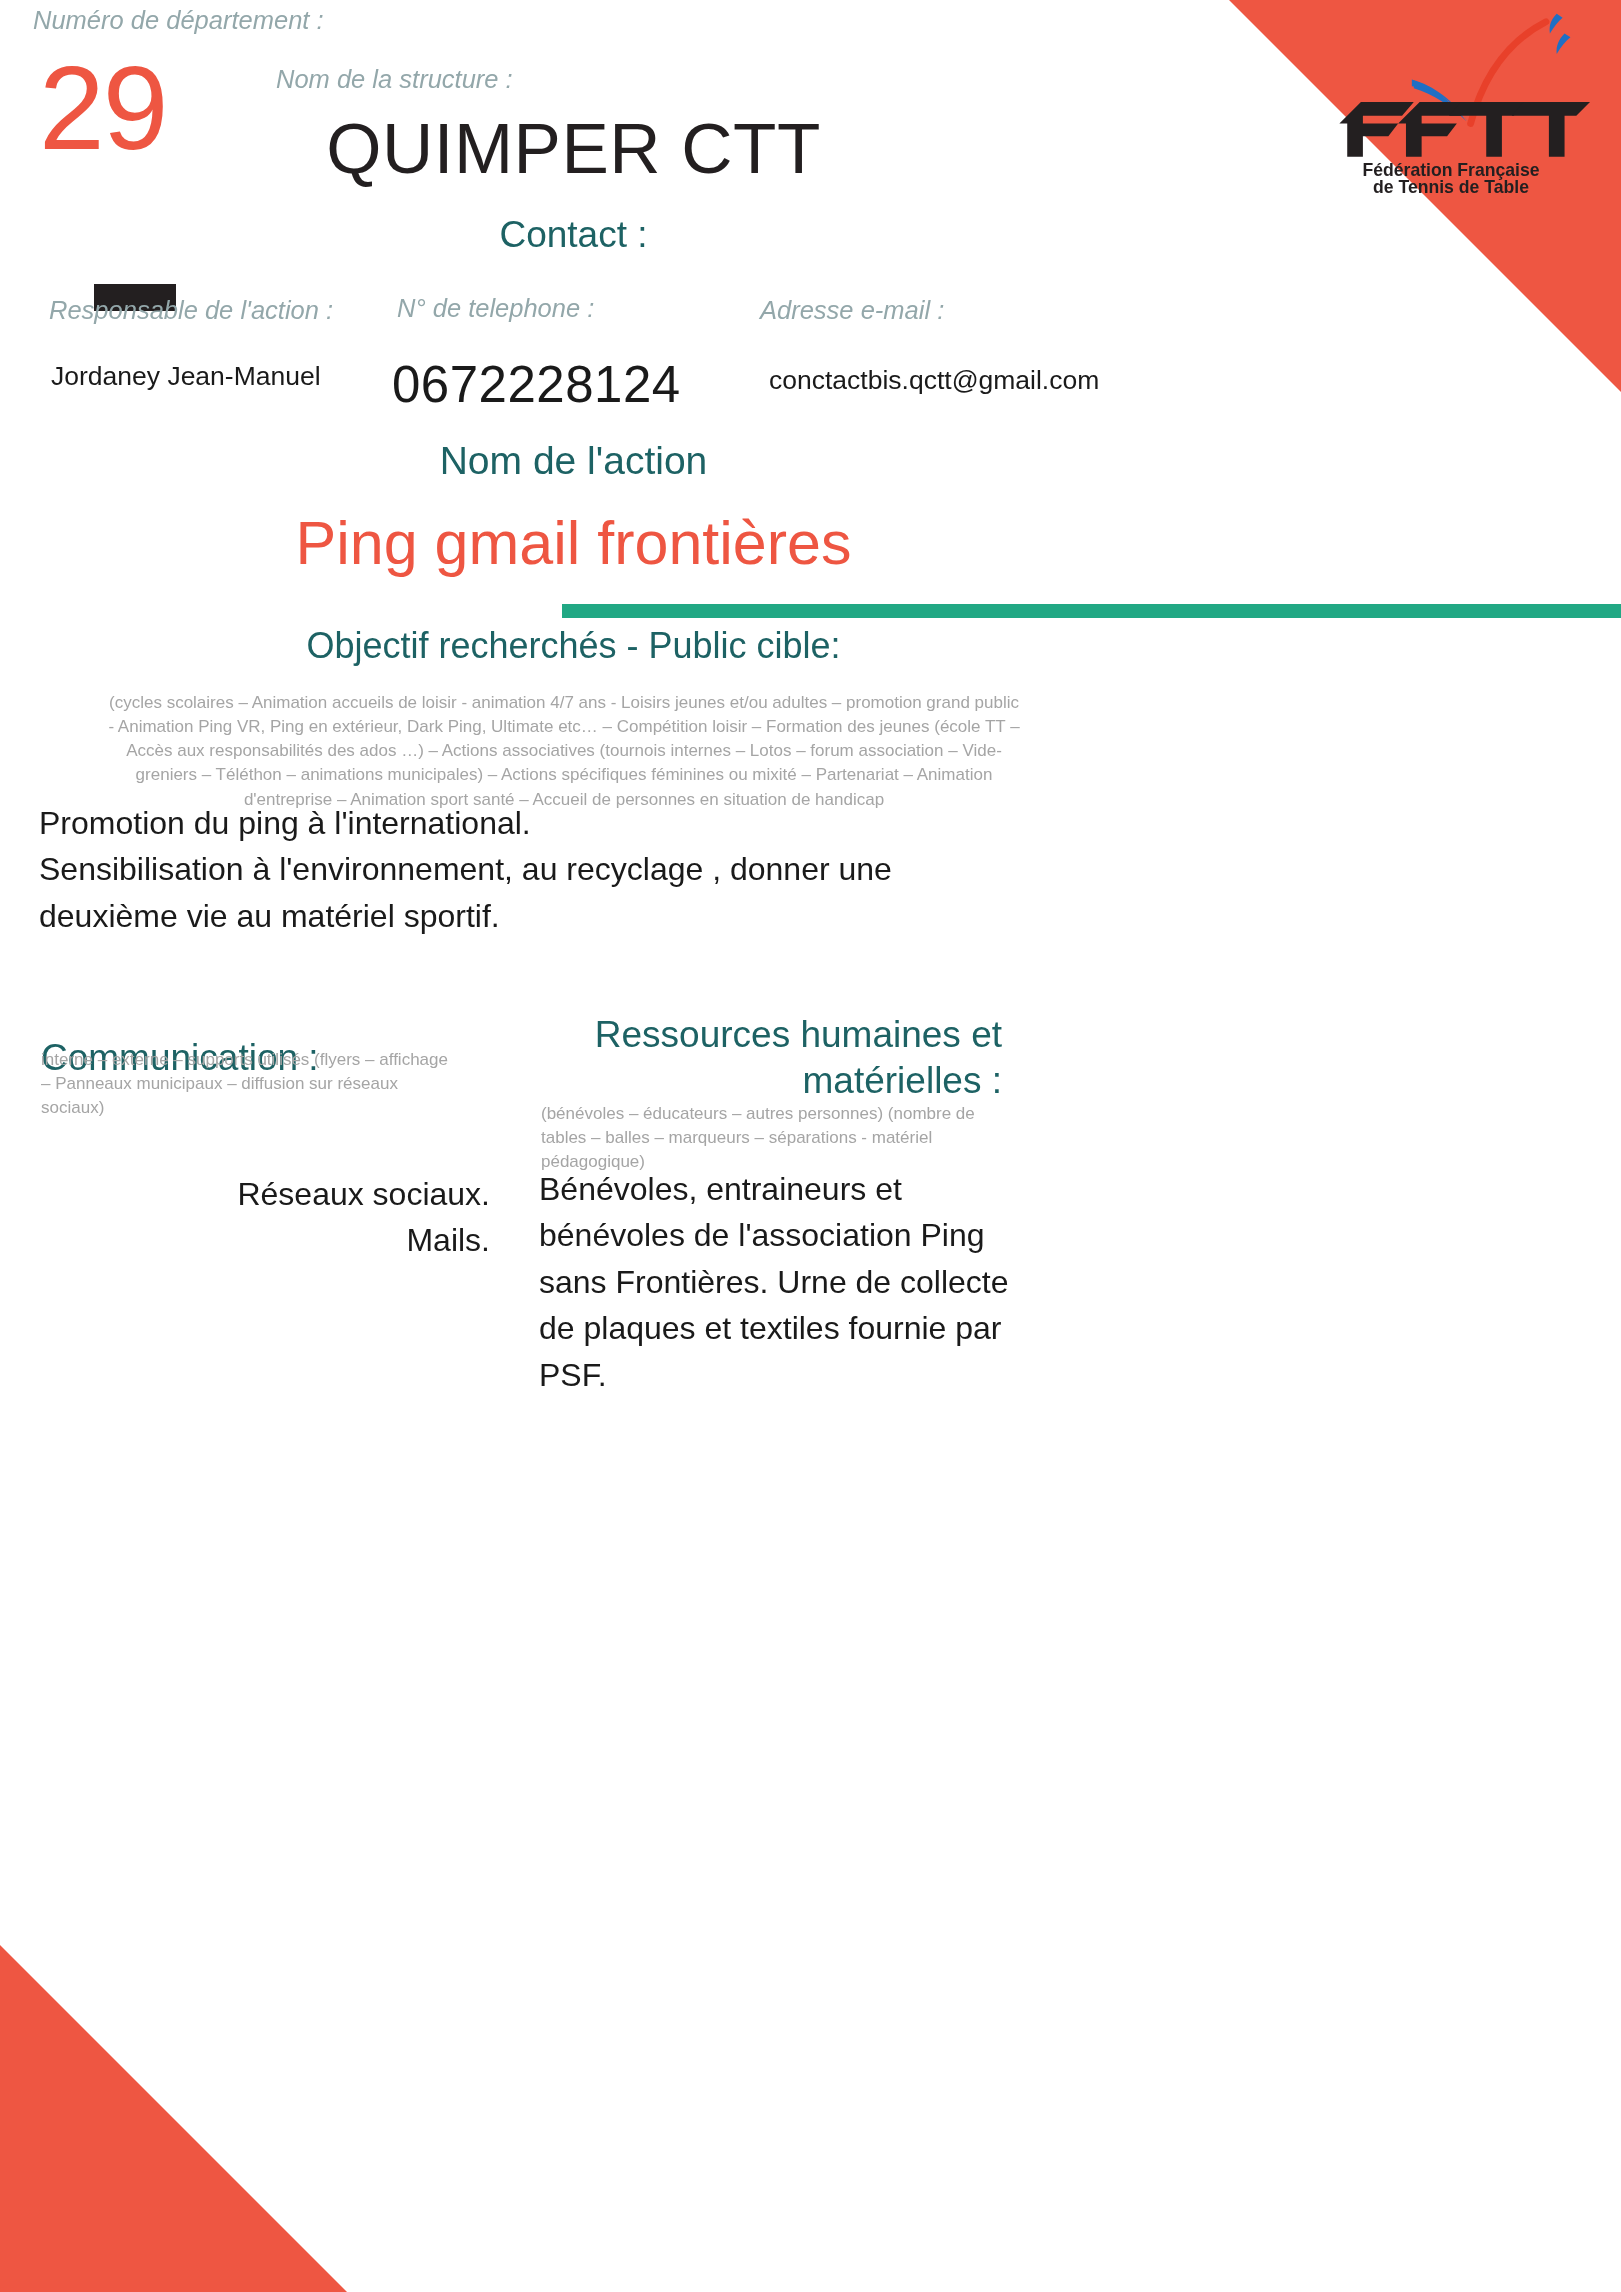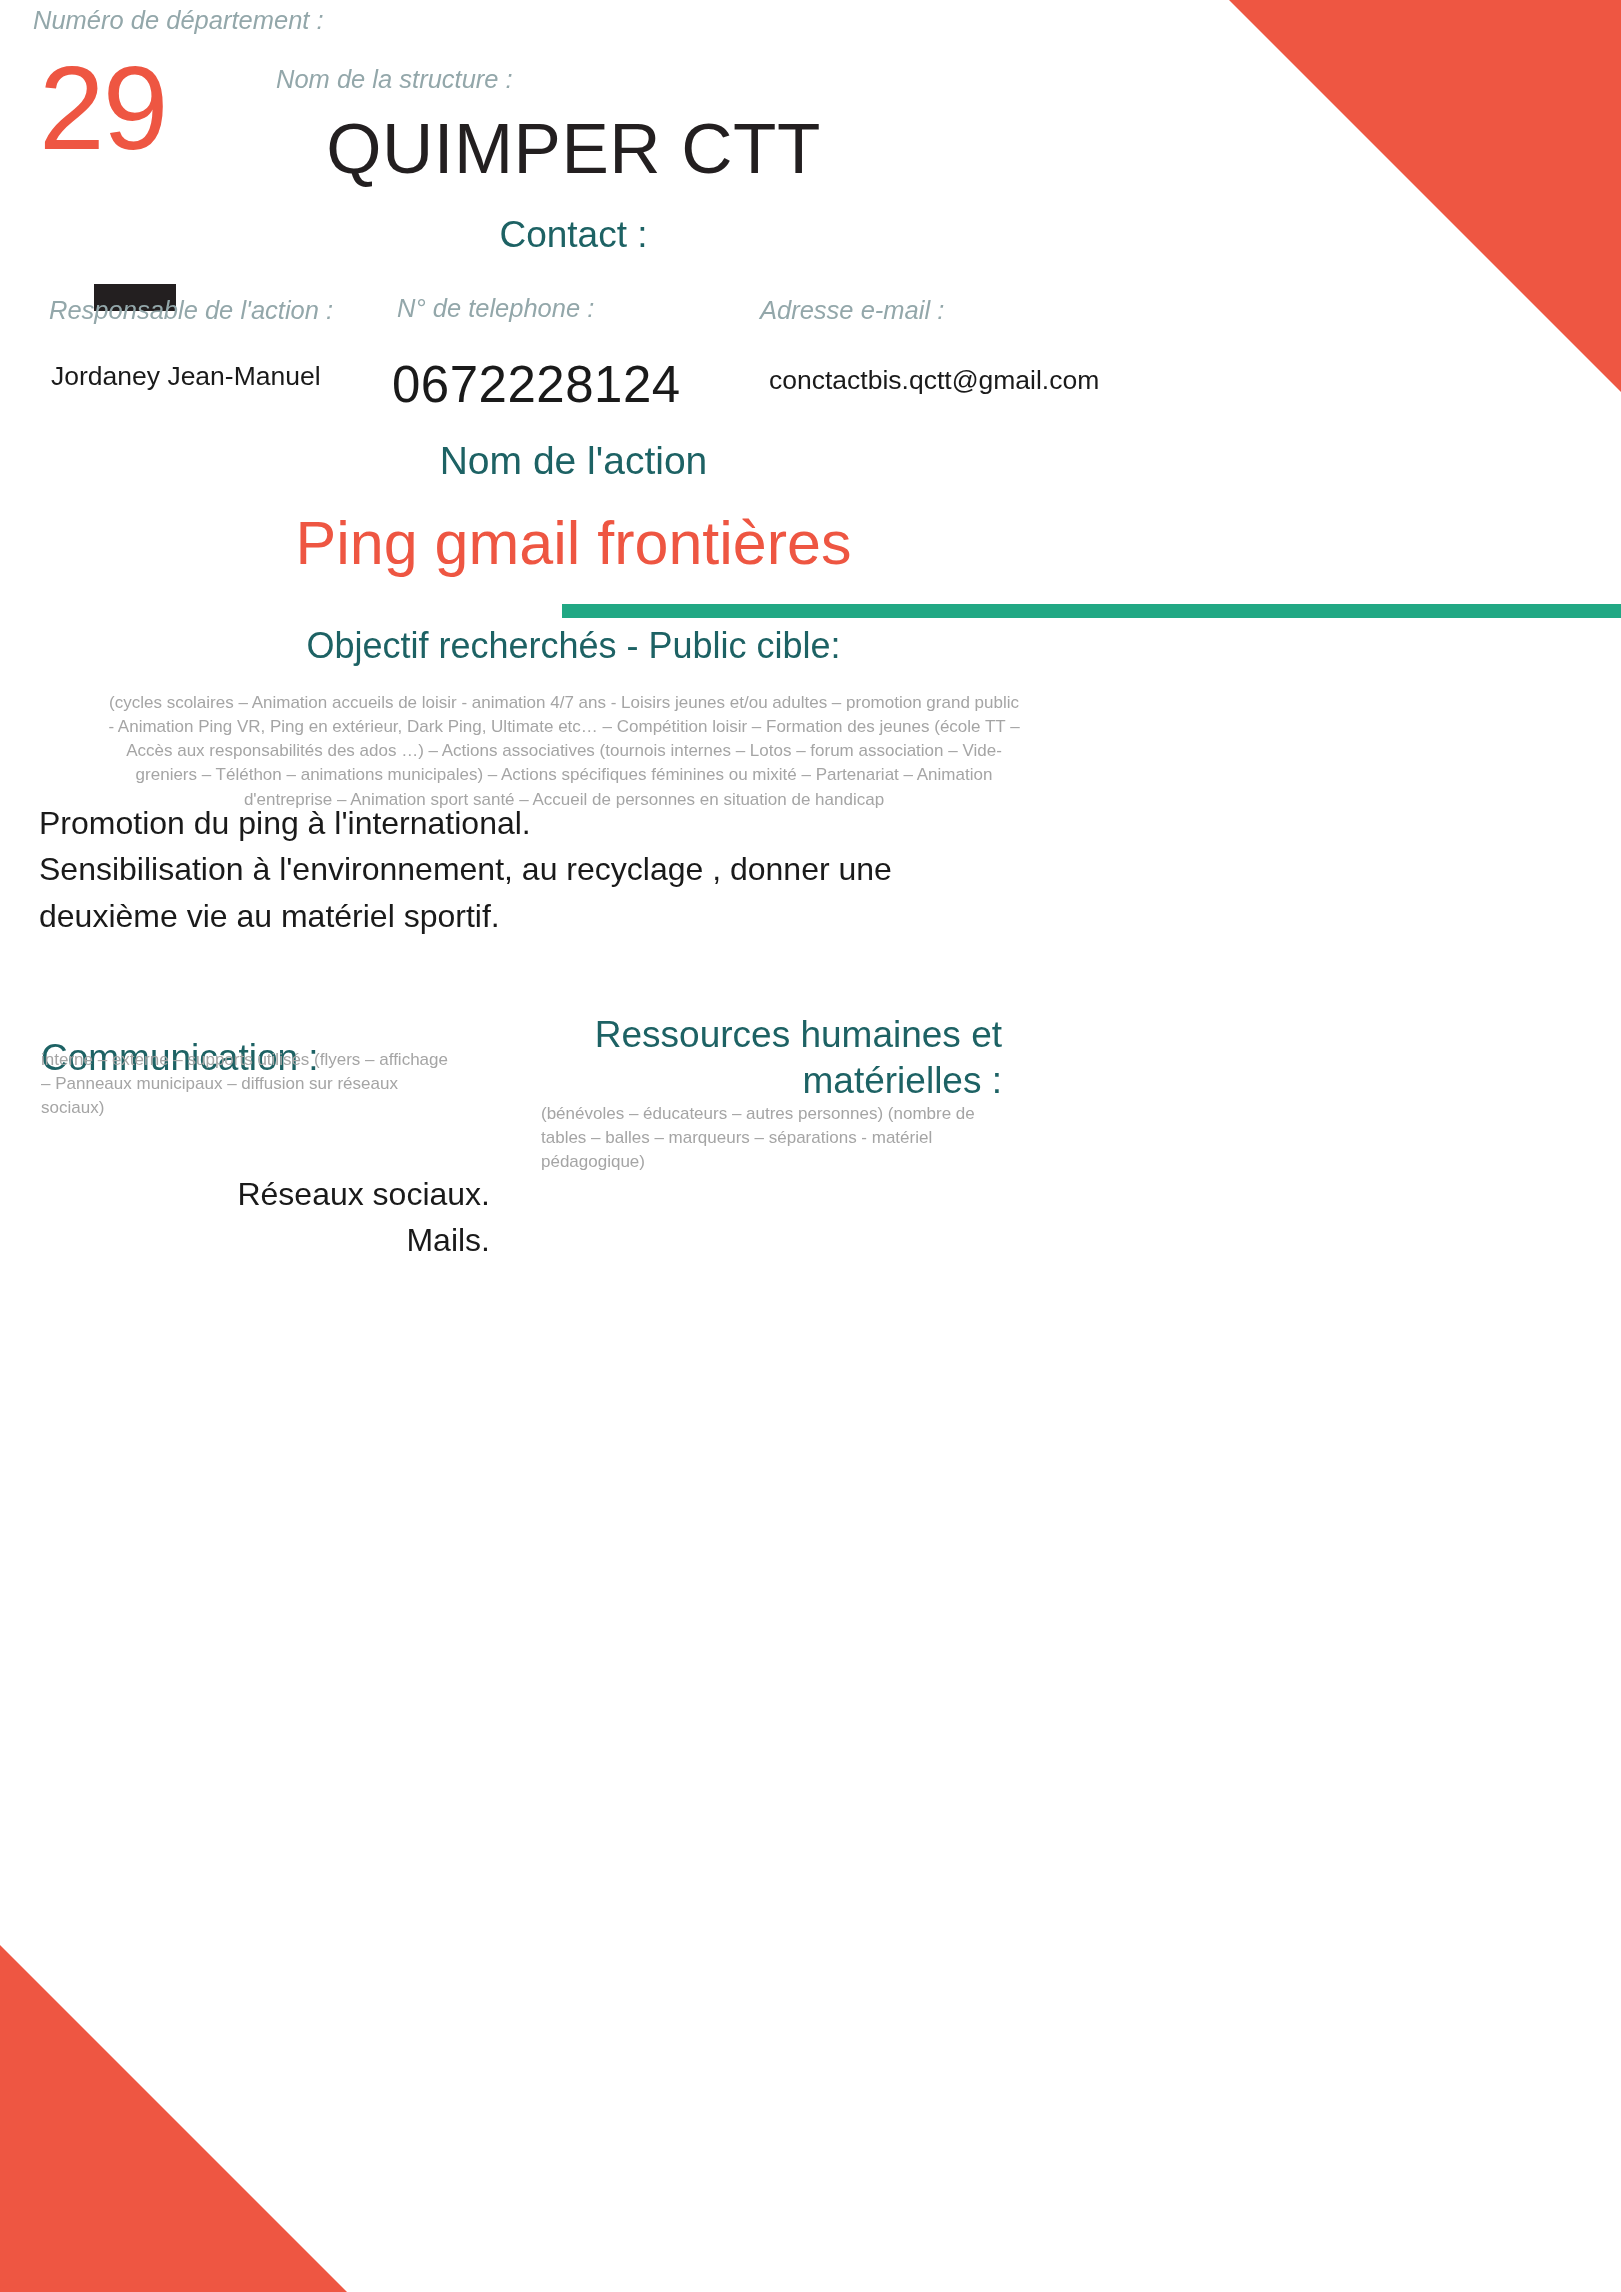--- a/index.html
+++ b/index.html
@@ -214,20 +214,46 @@
   }
 </style>
 </head>
 <body>
 
 <div id="page">
 
   <div class="tri-top-right"></div>
   <div class="tri-bottom-left"></div>
 
+  <div class="logo">
+    <svg viewBox="0 0 300 190" width="294" height="186" xmlns="http://www.w3.org/2000/svg">
+
+      <path d="M170 118 C184 66 212 32 247 14" stroke="#e8402a" stroke-width="7" fill="none" stroke-linecap="round"></path>
+
+      <path d="M258 6 C252 12 250 18 251 26 C255 20 259 14 264 10 Z" fill="#1f6fc4"></path>
+      <path d="M266 26 C260 32 257 39 258 47 C262 40 267 34 272 30 Z" fill="#1f6fc4"></path>
+
+      <path d="M112 74 C130 80 150 94 166 116 C150 100 132 88 112 82 Z" fill="#1f6fc4"></path>
+      <path d="M110 73 C132 79 154 95 170 120 C156 98 134 82 110 80 Z" fill="#1f6fc4"></path>
+
+      <g fill="#231f20">
+
+        <path d="M36 118 L58 96 L112 96 L100 110 L60 110 L60 118 L96 118 L86 131 L60 131 L60 152 L44 152 L44 118 Z"></path>
+
+        <path d="M96 118 L118 96 L172 96 L160 110 L120 110 L120 118 L156 118 L146 131 L120 131 L120 152 L104 152 L104 118 Z"></path>
+
+        <path d="M160 96 L228 96 L214 110 L202 110 L202 152 L186 152 L186 110 L148 110 Z"></path>
+
+        <path d="M224 96 L292 96 L278 110 L266 110 L266 152 L250 152 L250 110 L212 110 Z"></path>
+      </g>
+
+      <text x="150" y="172" font-family="'Liberation Sans', sans-serif" font-size="18" font-weight="bold" fill="#231f20" text-anchor="middle">Fédération Française</text>
+      <text x="150" y="189" font-family="'Liberation Sans', sans-serif" font-size="18" font-weight="bold" fill="#231f20" text-anchor="middle">de Tennis de Table</text>
+    </svg>
+  </div>
 
   <div class="label-italic" id="lbl-departement">Numéro de département :</div>
   <div id="dept-number">29</div>
   <div id="dept-redacted"></div>
 
   <div class="label-italic" id="lbl-structure">Nom de la structure :</div>
   <div id="structure-name">QUIMPER CTT</div>
 
   <div class="teal-head" id="contact-head">Contact :</div>
 
@@ -249,15 +275,16 @@
   <div class="body-txt" id="objectif-body" style="white-space: pre-line;">Promotion du ping à l'international.
 Sensibilisation à l'environnement, au recyclage , donner une deuxième vie au matériel sportif.</div>
 
   <div class="teal-head" id="comm-head">Communication :</div>
   <div class="gray-note" id="comm-note">interne – externe – supports utilisés (flyers – affichage – Panneaux municipaux – diffusion sur réseaux sociaux)</div>
   <div class="body-txt" id="comm-body" style="white-space: pre-line; text-align: right;">Réseaux sociaux.
 Mails.</div>
 
   <div class="teal-head" id="rh-head">Ressources humaines et matérielles :</div>
   <div class="gray-note" id="rh-note">(bénévoles – éducateurs – autres personnes) (nombre de tables – balles – marqueurs – séparations - matériel pédagogique)</div>
+  <div class="body-txt" id="rh-body">Bénévoles, entraineurs et bénévoles de l'association Ping sans Frontières. Urne de collecte de plaques et textiles fournie par PSF.</div>
 
 </div>
 
 
 </body></html>

